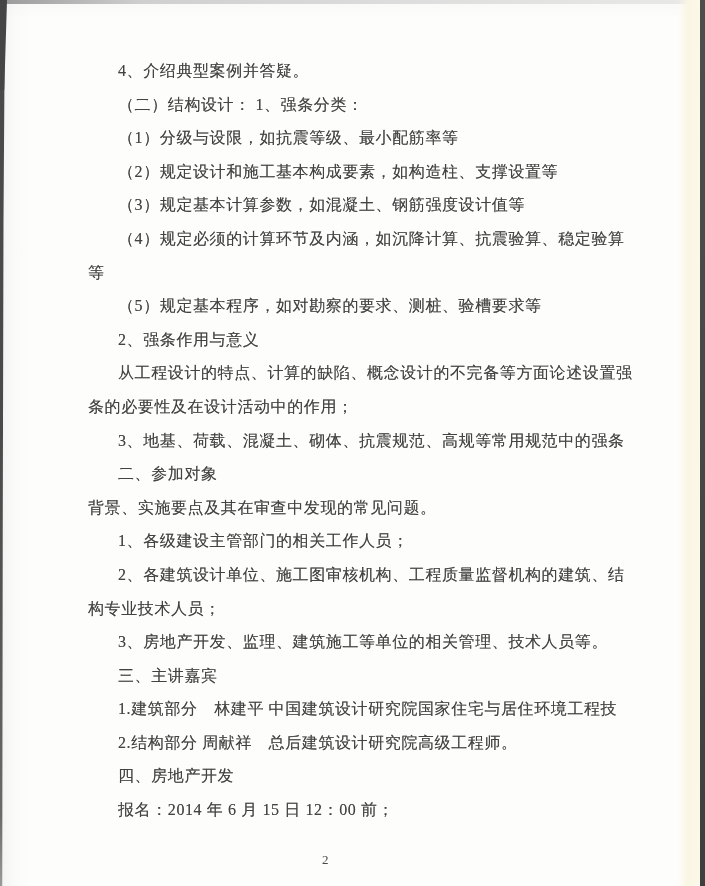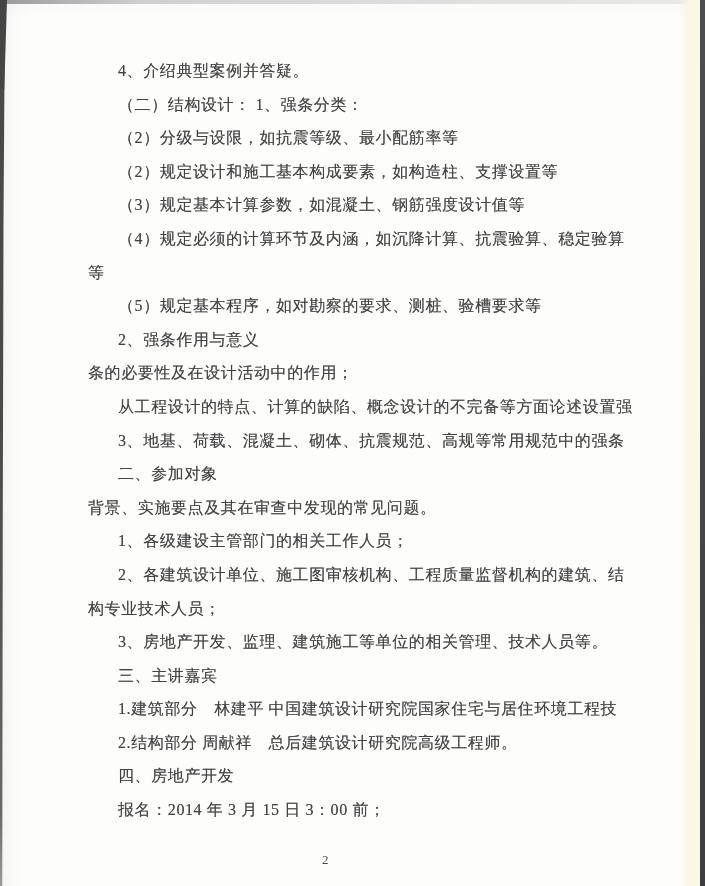--- a/index.html
+++ b/index.html
@@ -79,38 +79,38 @@
 
   <div class="edge-top"></div>
   <div class="edge-left"></div>
   <div class="edge-left-blob"></div>
   <div class="shadow-right-cream"></div>
   <div class="edge-right"></div>
 
   <div class="content">
     <p class="ln indent">4、介绍典型案例并答疑。</p>
     <p class="ln indent">（二）结构设计： 1、强条分类：</p>
-    <p class="ln indent">（2）分级与设限，如抗震等级、最小配筋率等</p>
+    <p class="ln indent">（1）分级与设限，如抗震等级、最小配筋率等</p>
     <p class="ln indent">（2）规定设计和施工基本构成要素，如构造柱、支撑设置等</p>
     <p class="ln indent">（3）规定基本计算参数，如混凝土、钢筋强度设计值等</p>
     <p class="ln indent">（4）规定必须的计算环节及内涵，如沉降计算、抗震验算、稳定验算</p>
     <p class="ln">等</p>
     <p class="ln indent">（5）规定基本程序，如对勘察的要求、测桩、验槽要求等</p>
     <p class="ln indent">2、强条作用与意义</p>
+    <p class="ln indent">从工程设计的特点、计算的缺陷、概念设计的不完备等方面论述设置强</p>
     <p class="ln">条的必要性及在设计活动中的作用；</p>
-    <p class="ln indent">从工程设计的特点、计算的缺陷、概念设计的不完备等方面论述设置强</p>
     <p class="ln indent">3、地基、荷载、混凝土、砌体、抗震规范、高规等常用规范中的强条</p>
     <p class="ln indent">二、参加对象</p>
     <p class="ln">背景、实施要点及其在审查中发现的常见问题。</p>
     <p class="ln indent">1、各级建设主管部门的相关工作人员；</p>
     <p class="ln indent">2、各建筑设计单位、施工图审核机构、工程质量监督机构的建筑、结</p>
     <p class="ln">构专业技术人员；</p>
     <p class="ln indent">3、房地产开发、监理、建筑施工等单位的相关管理、技术人员等。</p>
     <p class="ln indent">三、主讲嘉宾</p>
     <p class="ln indent">1.建筑部分　林建平 中国建筑设计研究院国家住宅与居住环境工程技</p>
     <p class="ln indent">2.结构部分 周献祥　总后建筑设计研究院高级工程师。</p>
     <p class="ln indent">四、房地产开发</p>
-    <p class="ln indent">报名：2014 年 3 月 15 日 3：00 前；</p>
+    <p class="ln indent">报名：2014 年 6 月 15 日 12：00 前；</p>
   </div>
 
   <div class="pageno">2</div>
 
 </div>
 
 </body></html>

